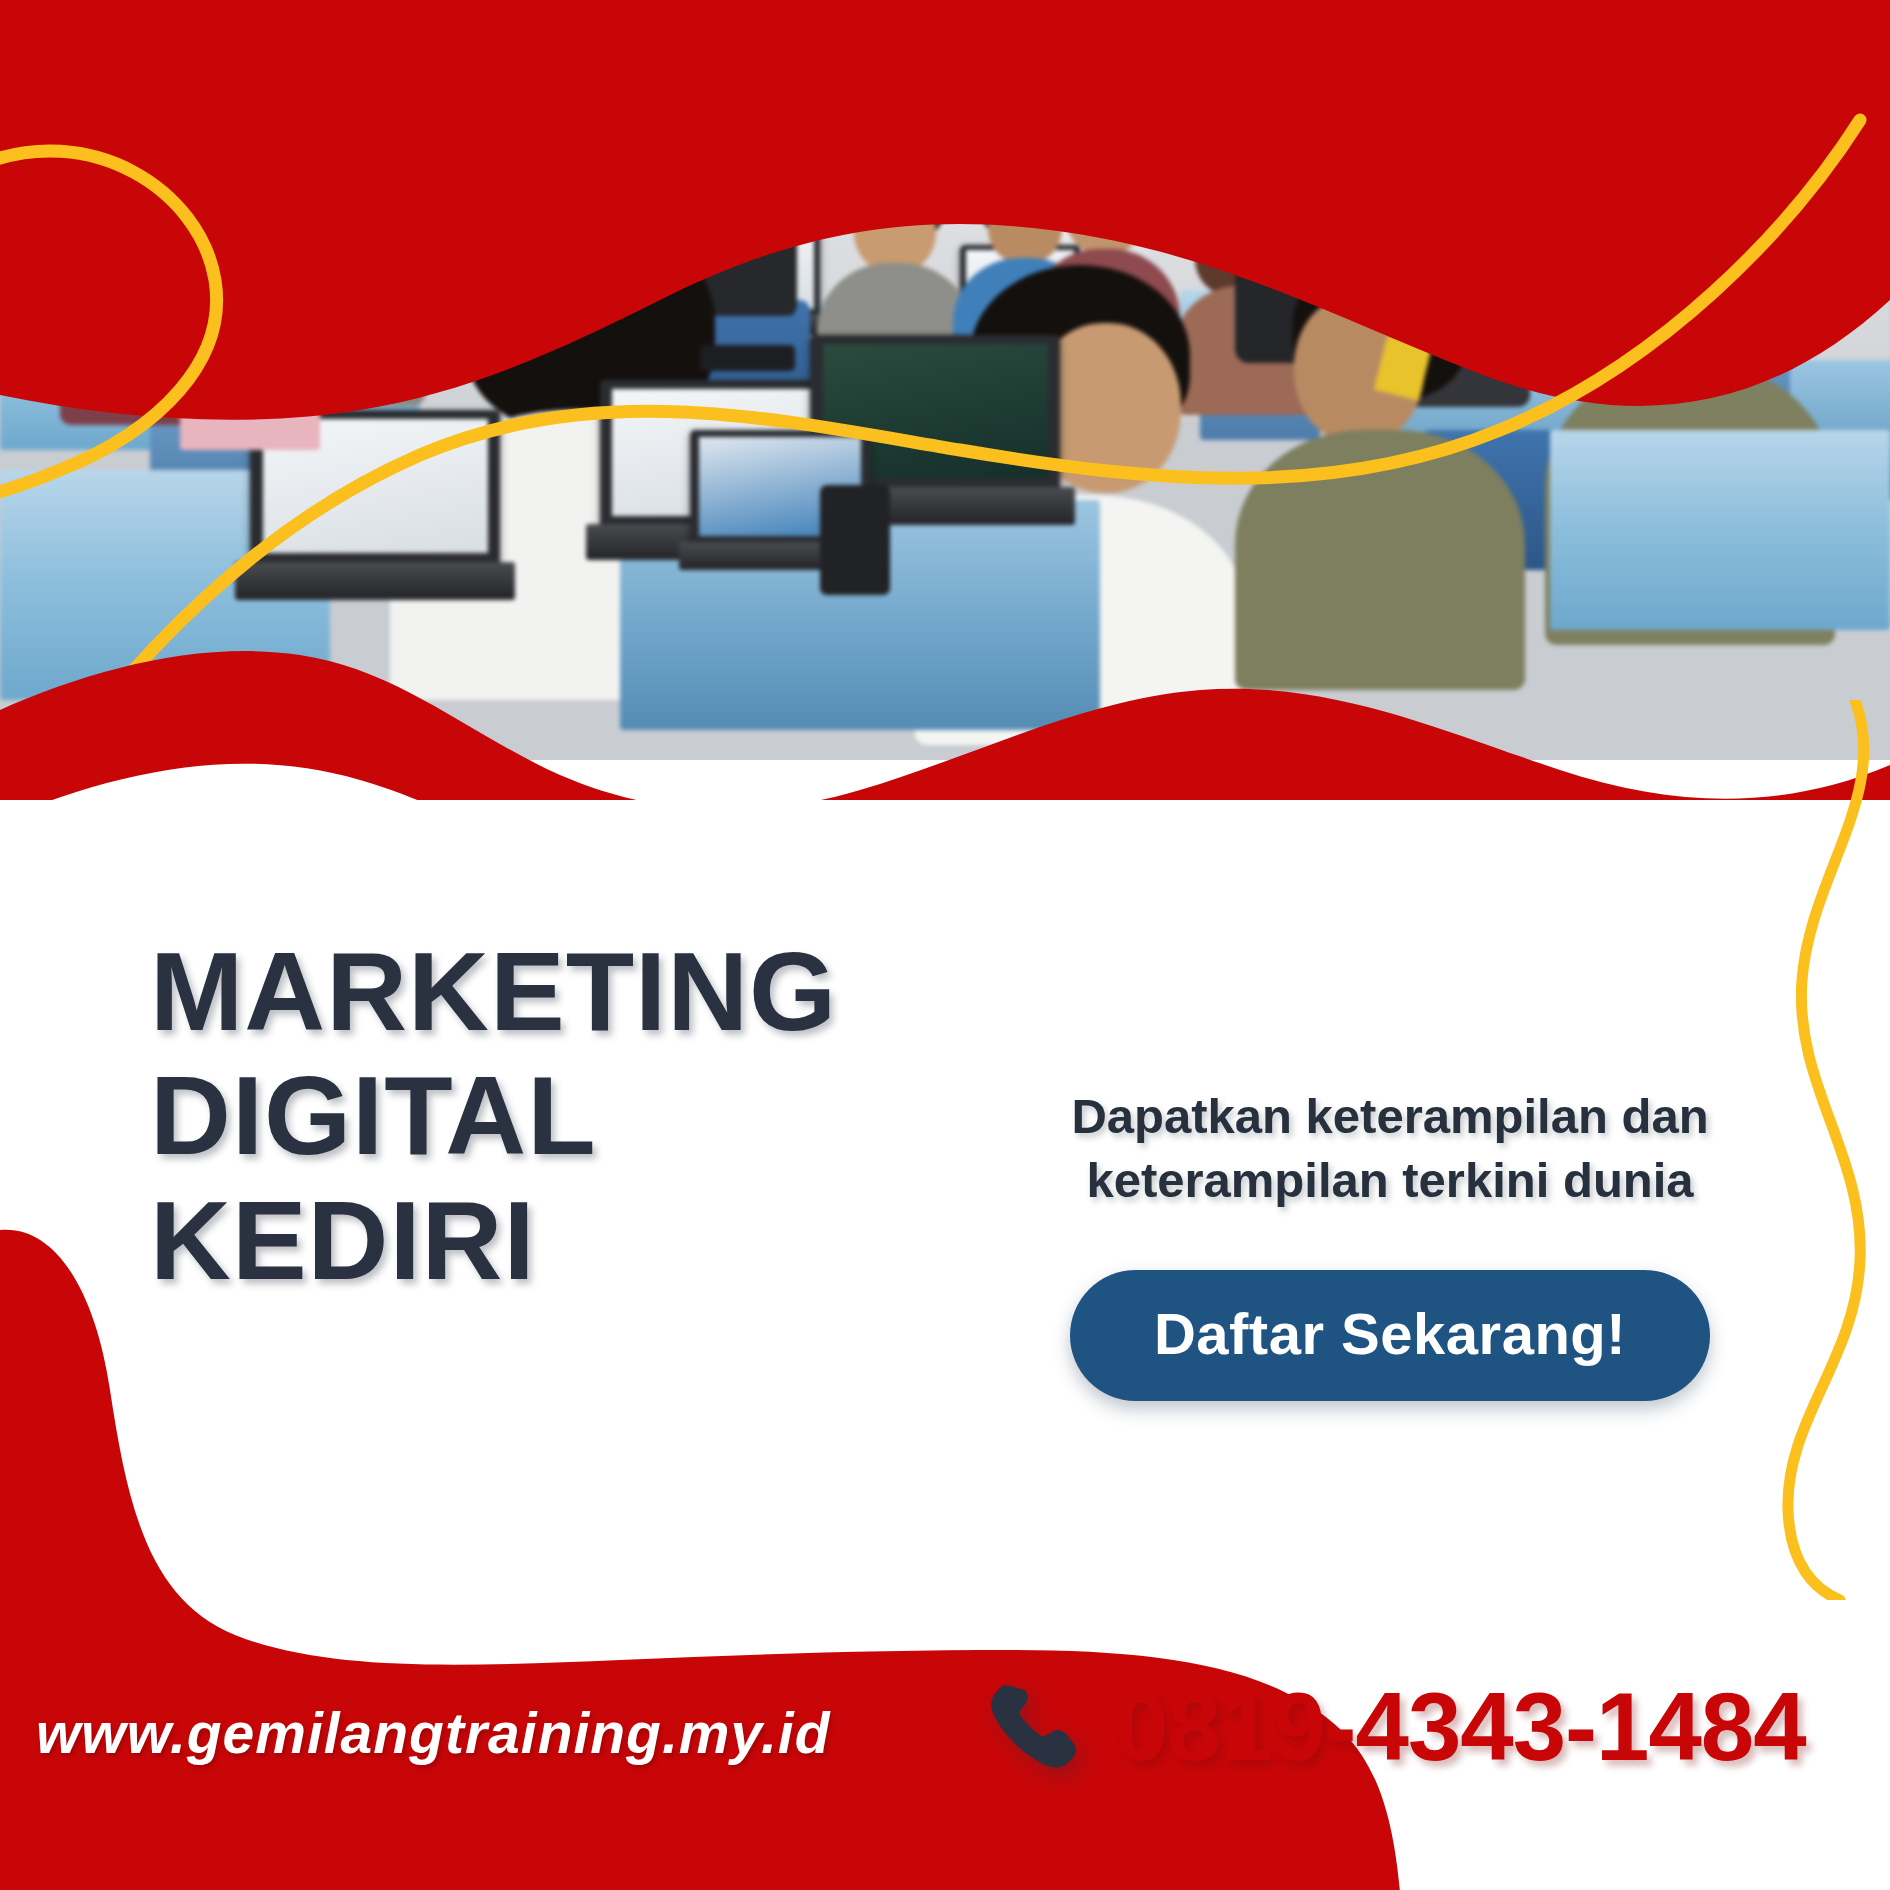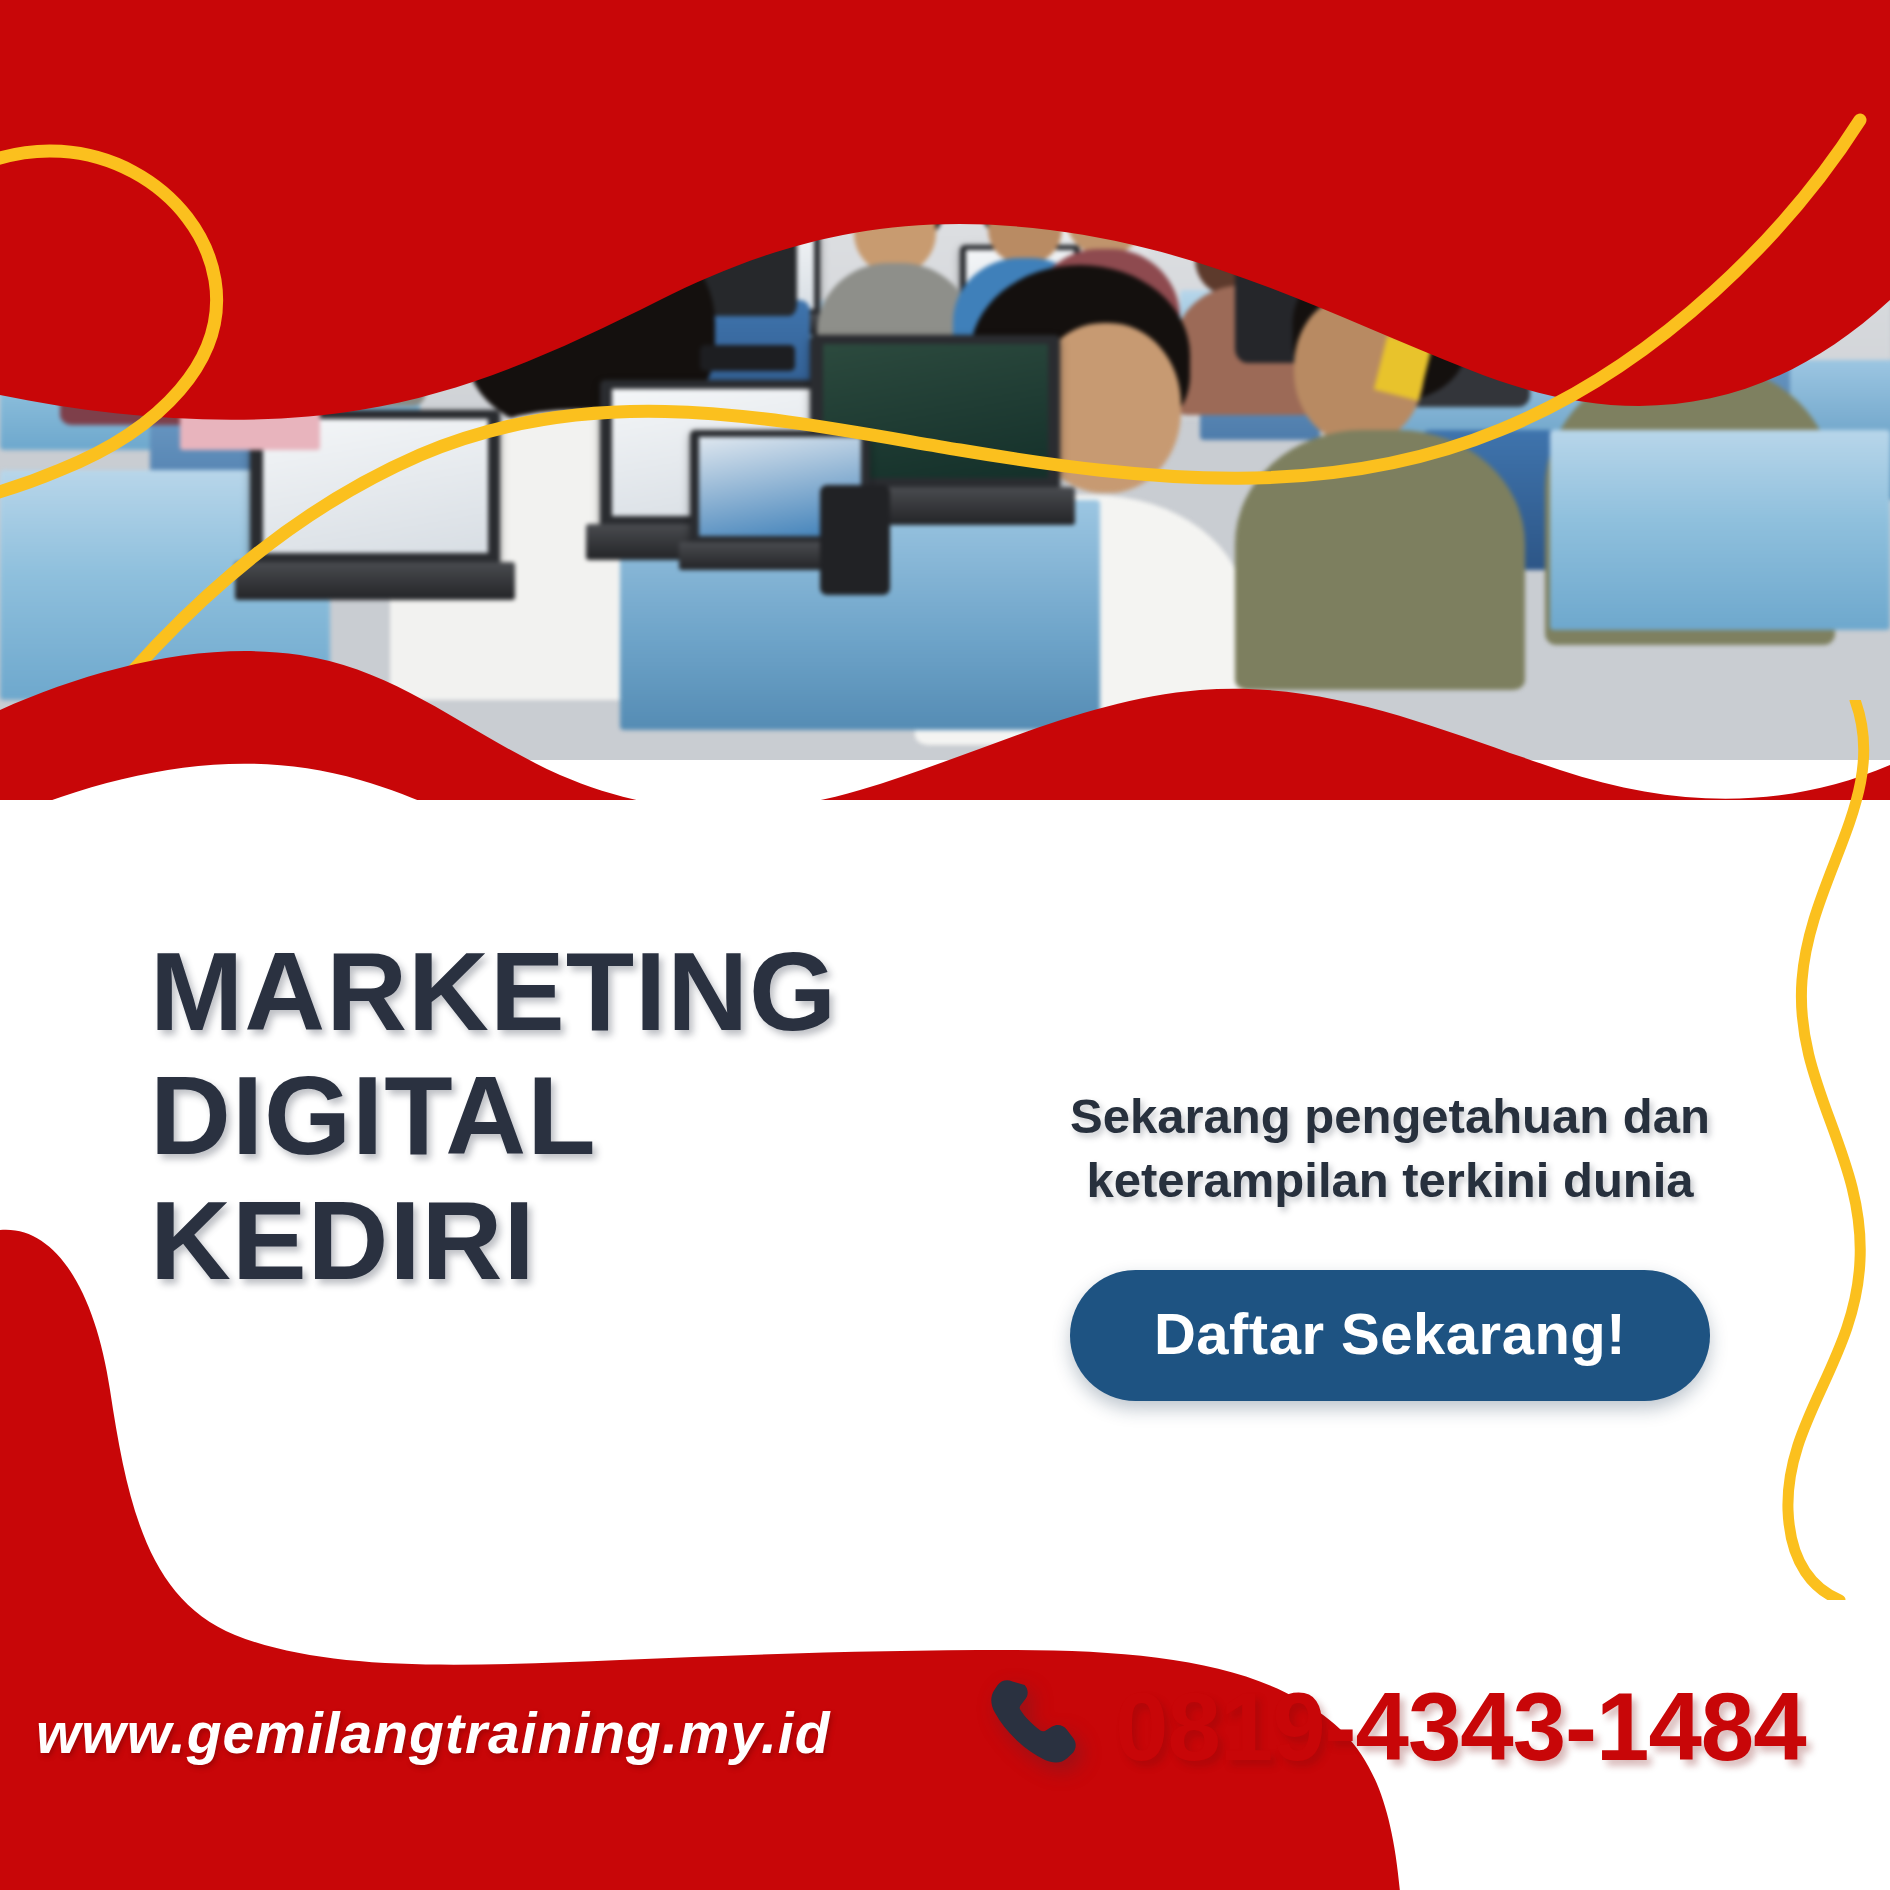--- a/index.html
+++ b/index.html
@@ -185,21 +185,21 @@
     font-style:italic;
     font-weight:600;
     color:#ffffff;
     letter-spacing:1px;
     white-space:nowrap;
     text-shadow:2px 3px 5px rgba(90,0,0,.35);
   }
 
   #phoneblock{
     position:absolute;left:985px;top:1672px;z-index:40;
-    display:flex;align-items:flex-start;gap:30px;
+    display:flex;align-items:center;gap:30px;
   }
   #phoneicon{
     width:100px;height:100px;
     filter:drop-shadow(6px 8px 10px rgba(40,48,62,.30));
   }
   #phonenum{
     font-size:96px;
     font-weight:bold;
     color:#c80608;
     letter-spacing:-1px;
@@ -389,21 +389,21 @@
   </svg>
 
   <div id="headline">
     <span class="hl">MARKETING</span>
     <span class="hl">DIGITAL</span>
     <span class="hl">KEDIRI</span>
   </div>
 
   <div id="rightcol">
     <div id="subtext">
-      <div>Sekarang pengetahuan dan</div>
+      <div>Dapatkan keterampilan dan</div>
       <div>keterampilan terkini dunia</div>
     </div>
     <button id="cta">Daftar Sekarang!</button>
   </div>
 
   <div id="website">www.gemilangtraining.my.id</div>
 
   <div id="phoneblock">
     <svg id="phoneicon" viewBox="0 0 24 24">
       <path fill="#2a3140" d="M6.6 2.3C5.3 1.6 3.8 2 3 3.2L2.2 4.4c-1 1.5-.9 3.5.2 5.4

